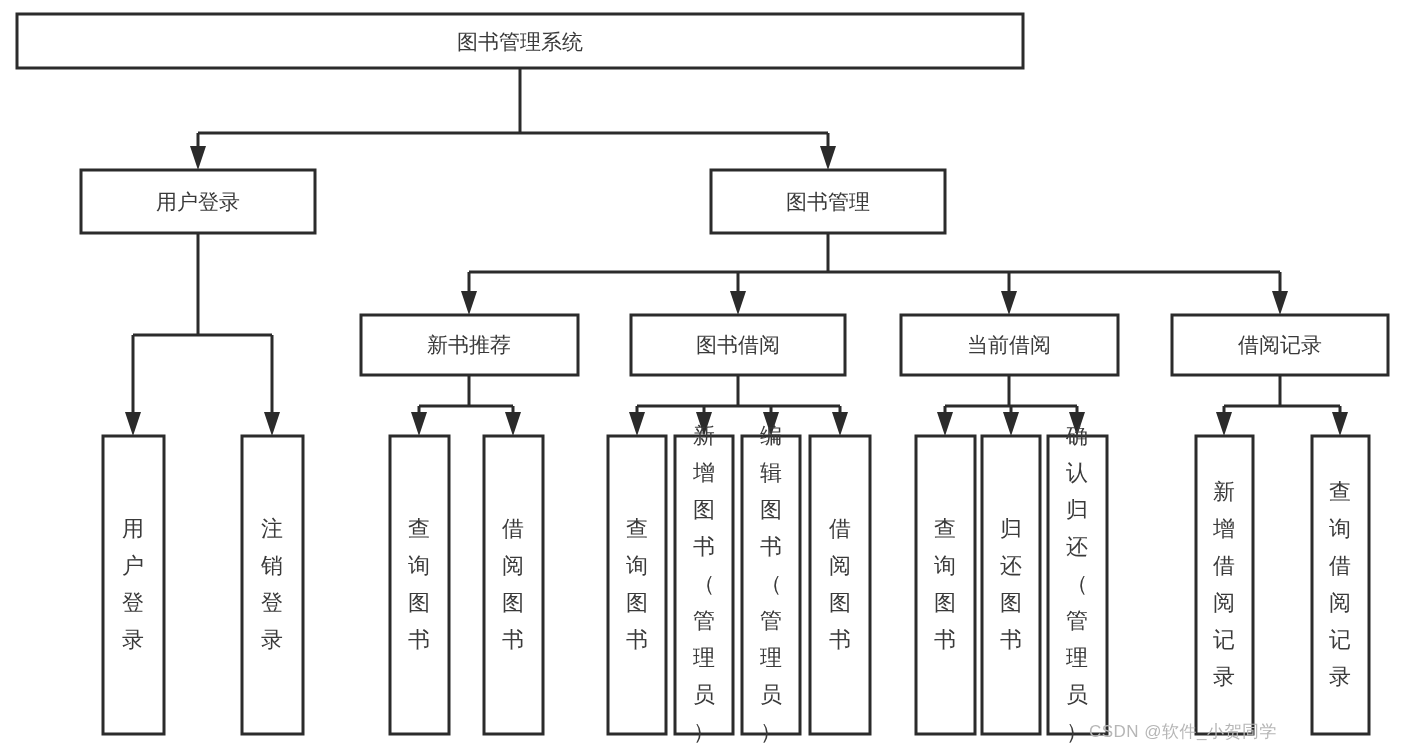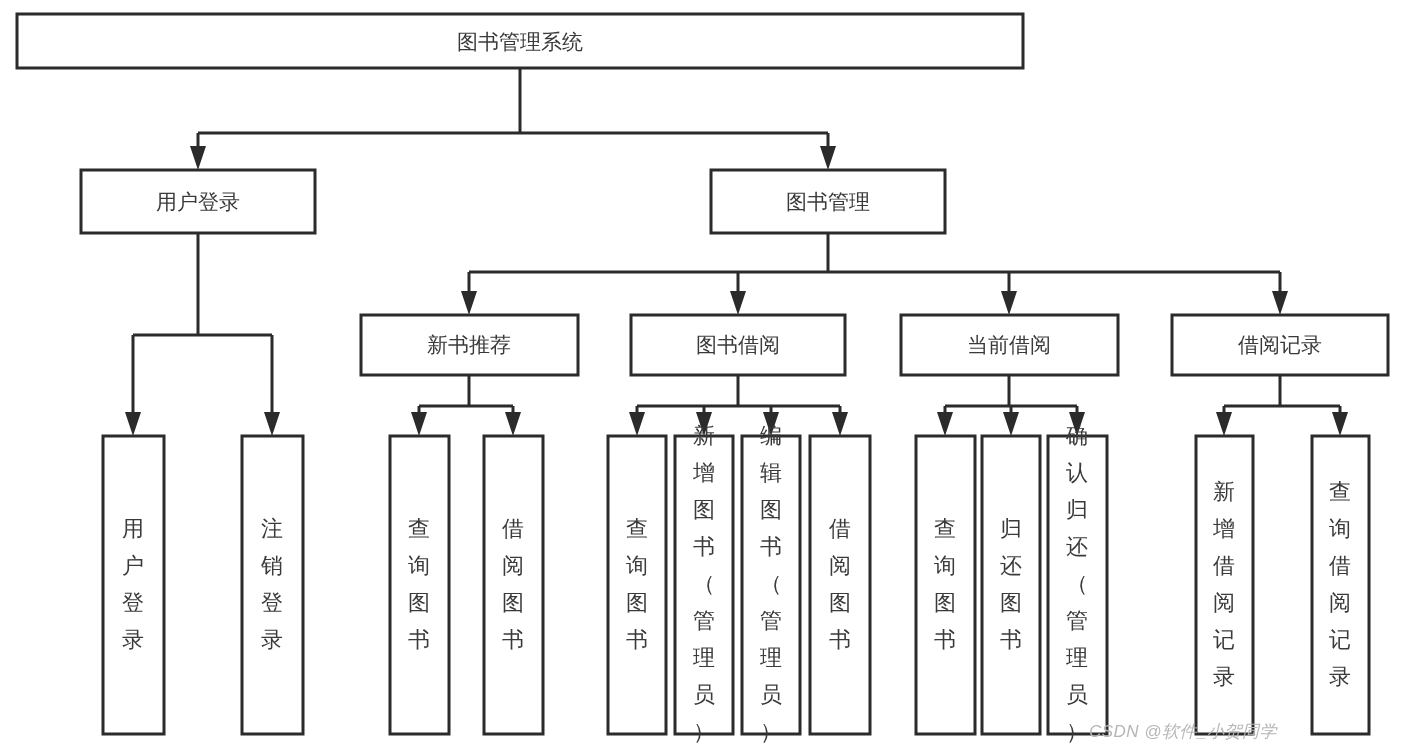--- a/index.html
+++ b/index.html
@@ -13,21 +13,21 @@
   .conn{stroke:#2b2b2b;stroke-width:3;fill:none;stroke-linecap:butt;}
   .arrow-head{fill:#2b2b2b;stroke:none;}
   .node-label{
     font-family:"Liberation Sans","DejaVu Sans",sans-serif;
     fill:#3a3a3a;font-size:21px;text-anchor:middle;dominant-baseline:middle;
   }
   .node-label.vert{font-size:22px;}
   .watermark{
     position:absolute;right:8px;bottom:4px;
     font-family:"Liberation Sans","DejaVu Sans",sans-serif;
-    font-size:17px;color:#b6b6b6;white-space:nowrap;letter-spacing:.5px;font-style:italic;
+    font-size:17px;color:#b6b6b6;white-space:nowrap;letter-spacing:.5px;
   }
 </style>
 </head>
 <body>
 
 <div id="stage">
 
   <svg id="chart" viewBox="0 0 1405 747">
 
     <g>

